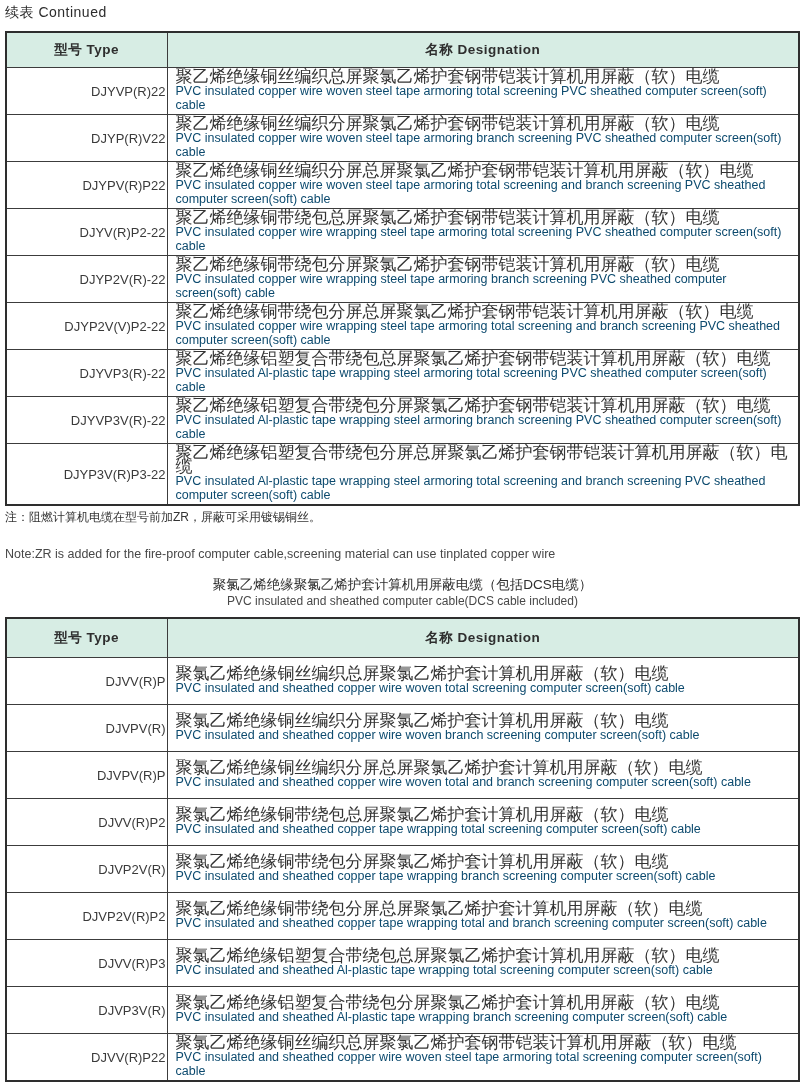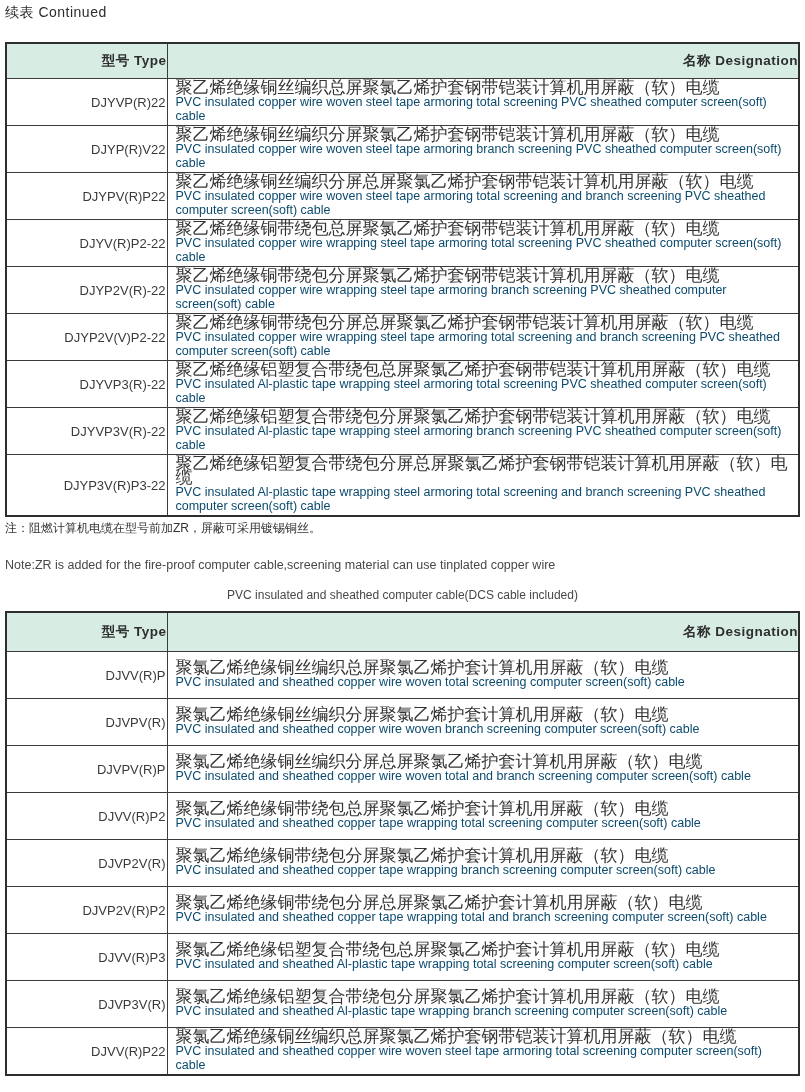--- a/index.html
+++ b/index.html
@@ -1,28 +1,28 @@
 <!DOCTYPE html>
 <html><head>
 <meta charset="utf-8">
 <style>
   html,body { margin:0; padding:0; background:#ffffff; }
   .page {
     position:relative; width:805px; height:1092px; background:#ffffff;
     font-family:"Liberation Sans", sans-serif; color:#3d3d3d; overflow:hidden;
   }
-  .continued-label { padding:4px 0 20px 5px; font-size:14px; color:#2c2c2c; letter-spacing:0.5px; }
+  .continued-label { padding:4px 0 9px 5px; font-size:14px; color:#2c2c2c; letter-spacing:0.5px; }
   table.cable-table {
     border-collapse:collapse; margin-left:5px; width:795px; table-layout:fixed;
     border:2px solid #2e2e2e;
   }
   .cable-table th, .cable-table td { border:1px solid #3c3c3c; vertical-align:middle; }
   .cable-table thead th {
     background:#d7ede4; font-weight:bold; font-size:13.5px; color:#2e2e2e;
-    padding:8px 0; text-align:right; letter-spacing:0.5px;
+    padding:8px 0; text-align:center; letter-spacing:0.5px;
   }
   #table2 thead th { padding:10px 0; }
   td.type-cell { text-align:right; font-size:13px; color:#3a3a3a; }
   td.desig-cell { padding:2px 6px 2px 8px; }
   #table2 td.desig-cell { height:42px; }
   .cn-line { font-size:17px; line-height:14px; color:#333333; }
   .en-line { font-size:12.5px; line-height:14px; color:#0c4a6e; }
   .note-block { margin:4px 0 0 5px; }
   .note-cn { font-size:12px; line-height:15px; color:#333333; }
   .note-en { font-size:12.5px; line-height:15px; color:#484848;margin-top:22px; }
@@ -115,20 +115,21 @@
         </tr>
     </tbody>
   </table>
 
   <div class="note-block">
     <div class="note-cn">注：阻燃计算机电缆在型号前加ZR，屏蔽可采用镀锡铜丝。</div>
     <div class="note-en">Note:ZR is added for the fire-proof computer cable,screening material can use tinplated copper wire</div>
   </div>
 
   <div class="section-title">
+    <div class="title-cn">聚氯乙烯绝缘聚氯乙烯护套计算机用屏蔽电缆（包括DCS电缆）</div>
     <div class="title-en">PVC insulated and sheathed computer cable(DCS cable included)</div>
   </div>
 
   <div class="table2-wrap">
   <table class="cable-table" id="table2">
     <colgroup>
           <col style="width:161px">
           <col>
         </colgroup>
     <thead>

